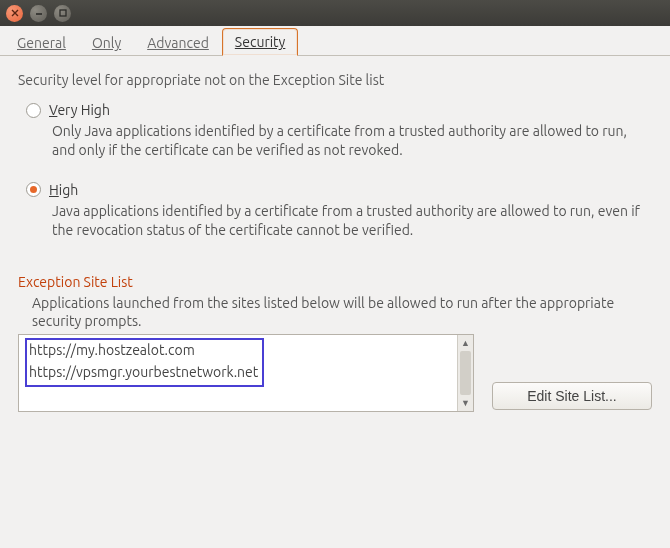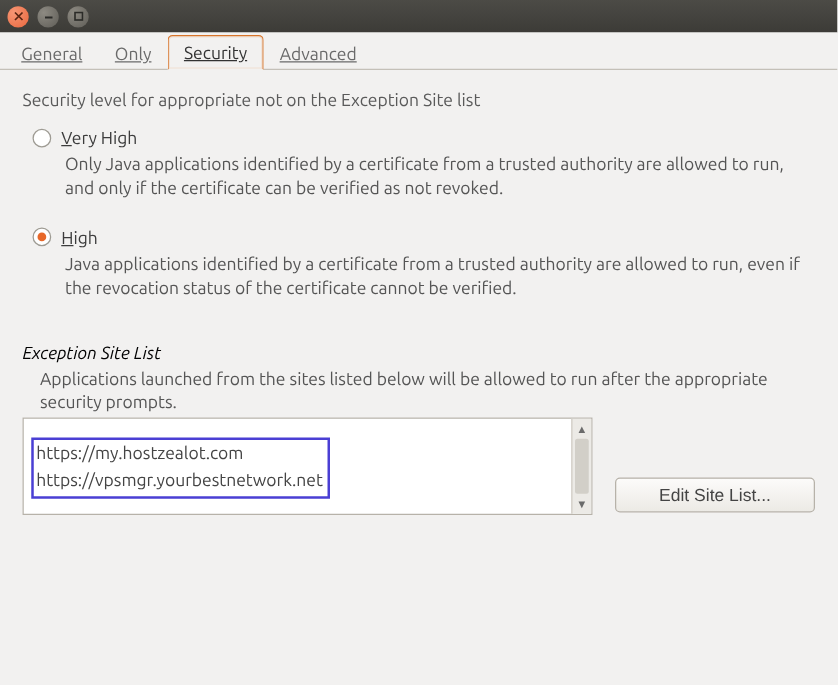--- a/index.html
+++ b/index.html
@@ -110,24 +110,23 @@
   }
   .radio.checked .dot { display: block; }
   .radio-label { text-decoration: underline; text-decoration-color: rgba(0,0,0,0); }
   .radio-desc {
     margin: 4px 0 22px 26px;
     color: #555;
     line-height: 1.35;
     max-width: 595px;
   }
   .exc-heading {
-    color: #000000;
+    color: #c2410c;
     margin-top: 34px;
     margin-bottom: 4px;
-    font-style: italic;
   }
   .exc-desc {
     margin-left: 14px;
     color: #555;
     line-height: 1.3;
     margin-bottom: 4px;
     max-width: 620px;
   }
   .list-area {
     display: flex;
@@ -136,21 +135,21 @@
   }
   .listbox-wrap {
     flex: 1;
     border: 1px solid #b7b2a9;
     background: #fff;
     height: 78px;
     display: flex;
   }
   .listbox {
     flex: 1;
-    padding: 15px 6px;
+    padding: 3px 6px;
     overflow: hidden;
   }
   .list-highlight {
     border: 2px solid #4a3fd4;
     padding: 0 4px 2px 2px;
     display: inline-block;
   }
   .list-item {
     color: #444;
     line-height: 1.55;
@@ -203,22 +202,22 @@
   <div class="win-btn win-max">
     <svg width="8" height="8" viewBox="0 0 8 8">
         <rect x="1" y="1" width="6" height="6" fill="none" stroke="#2b2b28" stroke-width="1.3"></rect>
       </svg>
   </div>
 </div>
 
 <div class="tabs">
   <div class="tab">General</div>
   <div class="tab">Only</div>
+  <div class="tab">Advanced</div>
   <div class="tab active">Security</div>
-  <div class="tab">Advanced</div>
 </div>
 
 <div class="content">
 
 
   <div class="section-heading">Security level for appropriate not on the Exception Site list</div>
 
   <div class="radio-group">
     <div class="radio-row">
       <div class="radio"></div>

